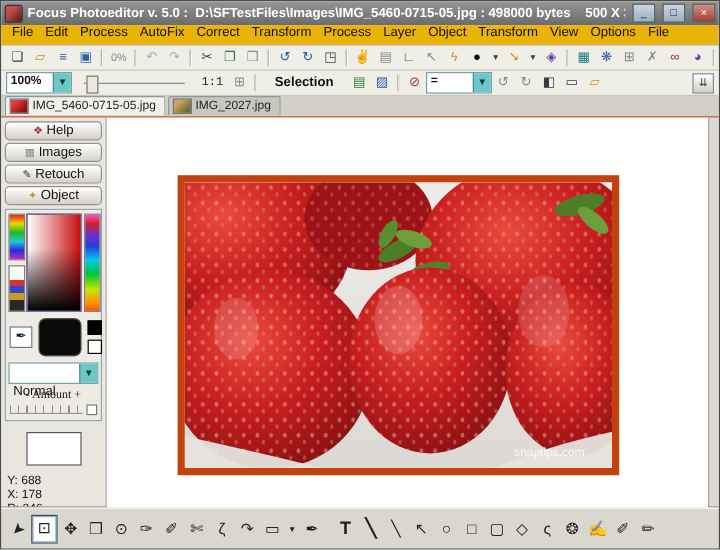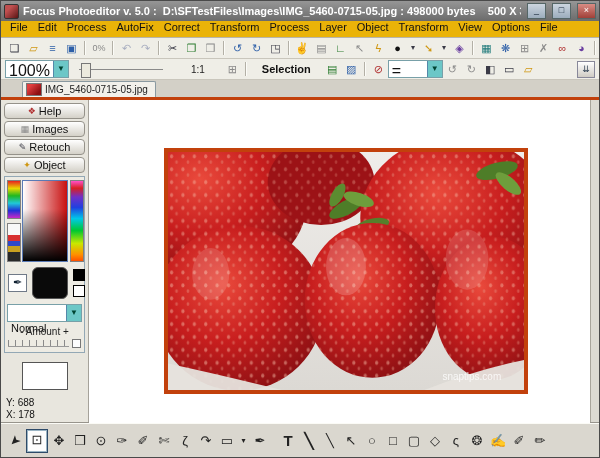--- a/index.html
+++ b/index.html
@@ -23,31 +23,31 @@
   .tb{height:20px;flex:none;background:#efeee7;border-bottom:1px solid #c9c6bc;
       display:flex;align-items:center;padding:0 4px;}
   .ti{width:17px;height:16px;font-size:11px;line-height:16px;text-align:center;margin:0 1px;flex:none;}
   .ti.small{width:10px;font-size:8px;}
   .sep{width:1px;height:14px;background:#b3b0a6;border-right:1px solid #fcfcf8;margin:0 3px;flex:none;}
   .c-dark{color:#3a3a46}.c-blue{color:#2d5fa8}.c-green{color:#2e7d32}.c-yellow{color:#cf9712}
   .c-red{color:#b03030}.c-gray{color:#8a8a8a}.c-teal{color:#1f7a7a}.c-purple{color:#6a3fa0}
   .c-faded{color:#a8aec0}.c-black{color:#111}
   .pct{font-size:9px;color:#8a8a8a;width:20px;text-align:center;flex:none;}
   .combo{display:flex;border:1px solid #78a0a8;background:#fff;height:16px;align-items:stretch;flex:none;}
-  .combo .val{font-size:16px;padding:1px 3px 0;min-width:32px;color:#111;}
+  .combo .val{font-size:10px;padding:1px 3px 0;min-width:32px;color:#111;font-weight:bold;}
   .combo .cbtn{width:14px;background:#6cc7c7;color:#043;font-size:8px;text-align:center;line-height:16px;border-left:1px solid #58a;}
   .slider{width:84px;height:1px;background:#8a8a8a;position:relative;margin:0 10px;flex:none;}
   .slider .thumb{position:absolute;left:2px;top:-6px;width:8px;height:13px;background:#eceade;border:1px solid #777;}
-  .ratio{font-size:10px;margin:0 18px;color:#222;}
+  .ratio{font-size:10px;margin:0 4px;color:#222;font-family:Liberation Mono, monospace;}
   .bgname{font-size:11px;font-weight:bold;margin:0 12px;color:#111;}
   .more-btn{margin-left:auto;width:16px;height:15px;border:1px solid #889;background:linear-gradient(#fff,#cfccc4);
             font-size:9px;line-height:14px;text-align:center;color:#345;flex:none;}
   
-  .tabbar{height:17px;flex:none;background:#d3d0c7;display:flex;align-items:flex-end;
-          padding-left:21px;border-bottom:3px solid #c2410c;}
+  .tabbar{height:17px;flex:none;background:#d3d0c7;display:flex;
+          padding-left:3px;border-bottom:1px solid #c2410c;}
   .tab{display:flex;align-items:center;gap:3px;font-size:10px;color:#222;height:15px;
        padding:0 7px 0 3px;border:1px solid #8a99a0;border-bottom:none;background:#c9c6bd;
        margin-right:2px;border-radius:2px 2px 0 0;}
   .tab.active{background:#f2f0ea;}
   .thumb{width:14px;height:11px;border:1px solid #777;flex:none;}
   .thumb.t1{background:linear-gradient(135deg,#e24040 20%,#8e0f12 80%);}
   .thumb.t2{background:linear-gradient(135deg,#c8a060 30%,#6e6a34 80%);}
   
   .bodyrow{flex:1;display:flex;min-height:0;}
   .sidebar{width:88px;flex:none;background:#e8e6de;border-right:1px solid #a5a29a;
@@ -71,30 +71,30 @@
   .swatch-row{display:flex;align-items:center;gap:5px;margin:5px 1px 0;}
   .dropper{width:17px;height:16px;border:1px solid #707a88;background:#fff;font-size:11px;
            line-height:15px;text-align:center;color:#123;flex:none;}
   .cur-color{width:34px;height:30px;background:#0a0a0a;border:1px solid #555;border-radius:6px;flex:none;}
   .fgbg{display:flex;flex-direction:column;gap:4px;}
   .fg{width:10px;height:10px;background:#000;border:1px solid #000;}
   .bgc{width:10px;height:10px;background:#fff;border:1px solid #000;}
   .blend{margin-top:5px;display:flex;border:1px solid #78a0a8;background:#fff;height:16px;}
   .blend .val{flex:1;font-size:11px;padding:1px 3px 0;color:#111;margin-top:16px;}
   .blend .cbtn{width:14px;background:#6cc7c7;color:#043;font-size:8px;text-align:center;line-height:16px;border-left:1px solid #58a;}
-  .amount{text-align:center;font-size:10px;color:#222;margin-top:4px;}
+  .amount{text-align:center;font-size:10px;color:#222;margin-top:4px;font-family:Liberation Serif, serif;}
   .amt-row{display:flex;align-items:center;gap:3px;margin-top:2px;padding:0 1px;}
   .ruler{flex:1;height:6px;border-bottom:1px solid #999;
          background:repeating-linear-gradient(to right,#8a8a8a 0 1px,transparent 1px 7px);}
   .amt-thumb{width:7px;height:7px;border:1px solid #777;background:#fdfdfd;flex:none;}
   .preview-box{width:44px;height:26px;border:1px solid #555;background:#fff;margin:9px auto 7px;}
   .readout{font-size:10px;line-height:12px;color:#111;padding-left:2px;}
   
   .canvas{flex:1;background:#fff;position:relative;min-width:0;}
-  .photo{position:absolute;left:75px;top:48px;width:356px;height:238px;border:4px solid #c2410c;box-sizing:content-box;}
+  .photo{position:absolute;left:59px;top:48px;width:356px;height:238px;border:6px solid #c2410c;box-sizing:content-box;}
   .photo svg{display:block;}
   .rightstrip{width:8px;flex:none;background:#dcdad2;border-left:1px solid #a8a59b;}
   
   .toolbar-bottom{height:33px;flex:none;background:#dad7cf;border-top:1px solid #fbfbf6;
                   box-shadow:0 -1px 0 #97948c;display:flex;align-items:center;padding:0 4px;gap:1px;}
   .tool{width:20px;height:22px;font-size:13px;line-height:22px;text-align:center;color:#222;flex:none;}
   .tool.selected{background:#fdfdfd;border:1px solid #2e4a68;box-shadow:inset 0 0 0 1px #9ab4c4;
                  line-height:20px;width:22px;height:24px;box-sizing:border-box;}
   .tool.rot{transform:rotate(135deg);}
   .tool.bold{font-weight:bold;font-size:15px;}
@@ -195,20 +195,24 @@
     <span class="ti c-dark">◧</span>
     <span class="ti c-dark">▭</span>
     <span class="ti c-yellow">▱</span>
     <div class="more-btn">⇊</div>
   </div>
 
   <div class="tabbar">
     <div class="tab active">
       <span class="thumb t1"></span>
       <span>IMG_5460-0715-05.jpg</span>
+    </div>
+    <div class="tab">
+      <span class="thumb t2"></span>
+      <span>IMG_2027.jpg</span>
     </div>
   </div>
 
   <div class="bodyrow">
 
     <div class="sidebar">
       <div class="side-btn">
         <span class="pic c-red">❖</span>
         <span>Help</span>
       </div>

